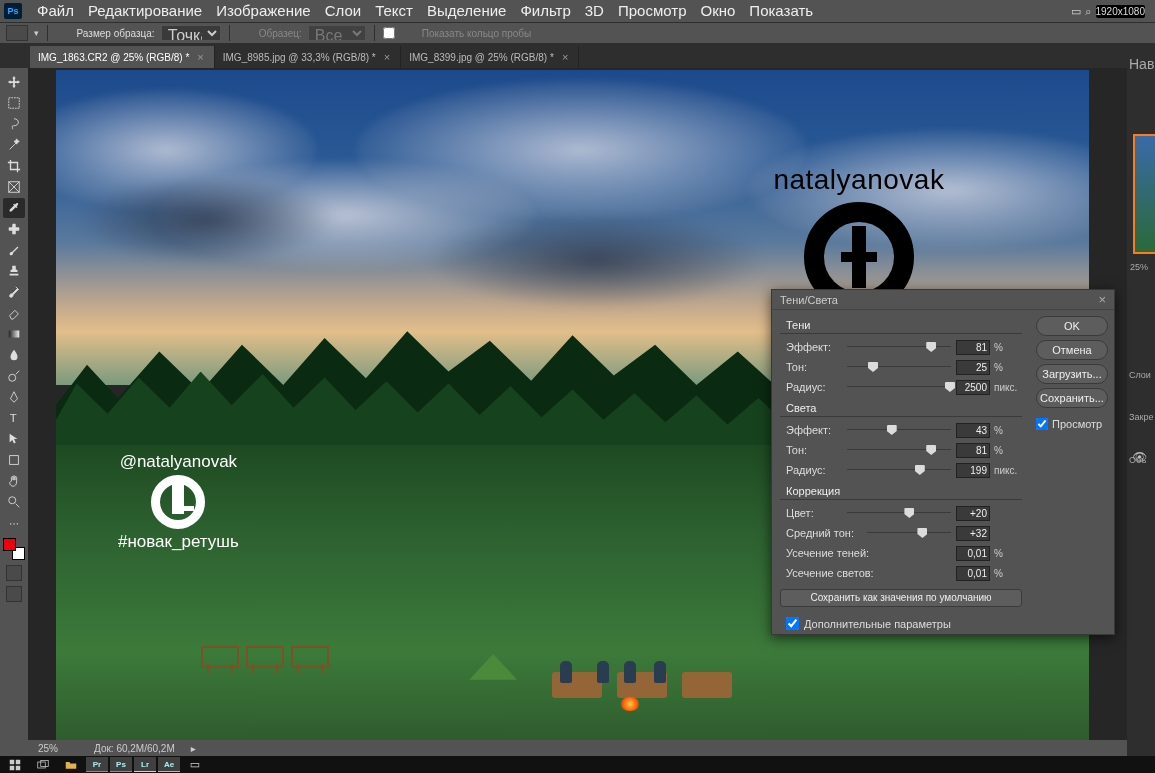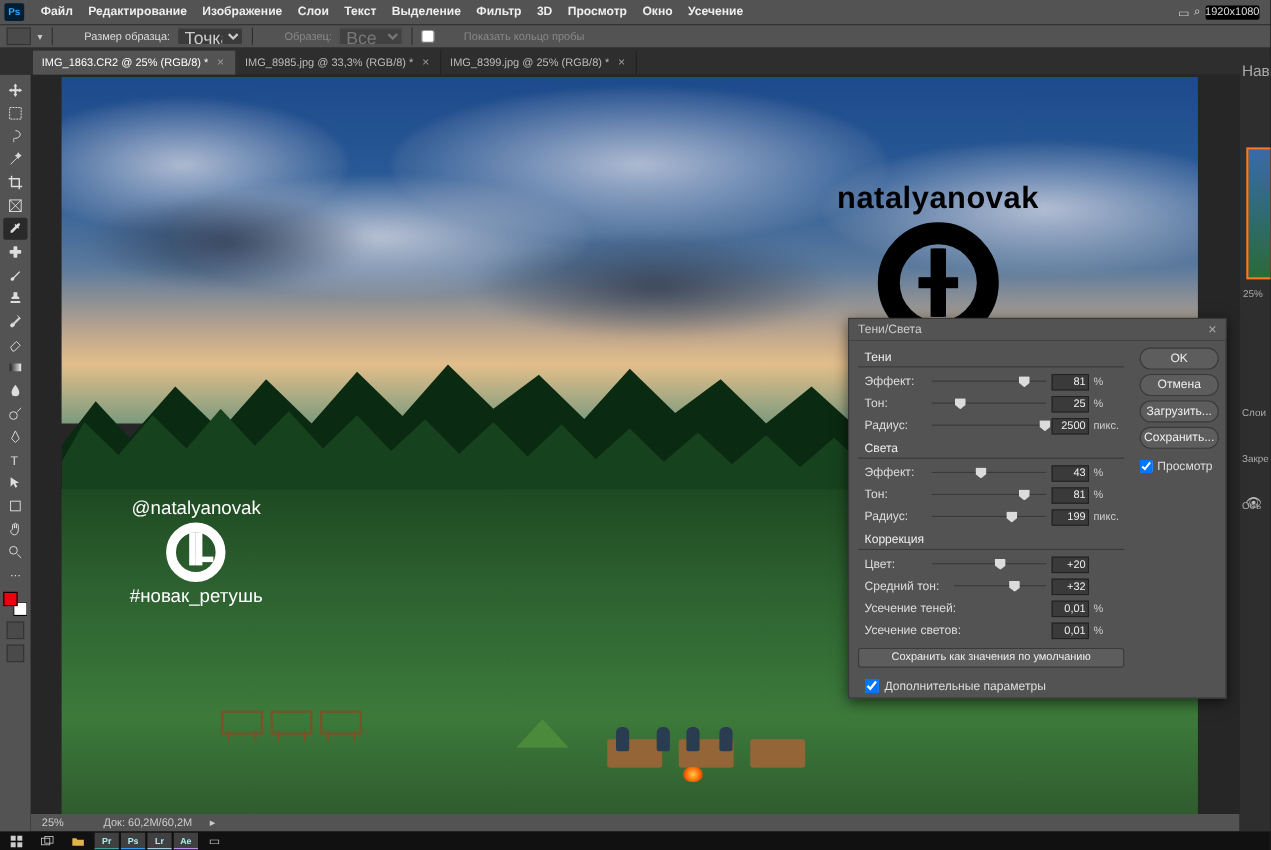--- a/index.html
+++ b/index.html
@@ -1,21 +1,21 @@
 <!DOCTYPE html>
 <html><head>
 <meta charset="utf-8">
 <style>
 * { margin: 0; padding: 0; box-sizing: border-box; font-family: "Segoe UI", Tahoma, sans-serif; }
 body { background: #1a1a1a; color: #ccc; font-size: 11px; width: 1155px; height: 773px; overflow: hidden; position: relative; }
 
 
 .menubar { height: 22px; background: #535353; display: flex; align-items: center; padding: 0 4px; }
 .ps-icon { width: 18px; height: 16px; background: #001e36; color: #31a8ff; border-radius: 2px; font-size: 9px; font-weight: bold; display: flex; align-items: center; justify-content: center; margin-right: 8px; }
-.menu-item { padding: 0 7px; font-size: 11px; line-height: 22px; color: #eee; cursor: default; font-weight: bold; }
+.menu-item { padding: 0 7px; font-size: 15px; line-height: 22px; color: #eee; cursor: default; }
 .menubar-right { margin-left: auto; display: flex; align-items: center; gap: 4px; padding-right: 6px; }
 .mb-label { font-size: 10px; color: #ddd; background: #000; padding: 1px 0; border-radius: 2px; }
 
 
 .optionsbar { height: 22px; background: #535353; border-top: 1px solid #2e2e2e; border-bottom: 1px solid #2e2e2e; display: flex; align-items: center; padding: 0 6px; gap: 6px; }
 .opt-icon { width: 22px; height: 16px; border: 1px solid #333; background: #4a4a4a; }
 .opt-label { font-size: 10px; color: #ddd; padding-left: 21px; }
 .opt-select { background: #3a3a3a; color: #ccc; border: 1px solid #555; font-size: 16px; height: 16px; width: 60px; padding: 0 2px; }
 .opt-sep { width: 1px; height: 16px; background: #2e2e2e; margin: 0 2px; }
 
@@ -61,21 +61,21 @@
 
 .camp { position:absolute; bottom:4%; left:48%; width:20%; height:12%; }
 .bench { position:absolute; bottom:15px; width:50px; height:26px; background:#946536; border-radius:3px;}
 .camp .bench:nth-child(1){left:0;} .camp .bench:nth-child(2){left:65px;} .camp .bench:nth-child(3){left:130px;}
 .person{position:absolute; bottom:30px; width:12px; height:22px; background:#2a3d50; border-radius:5px 5px 2px 2px;}
 .camp .person:nth-child(4){left:8px;} .camp .person:nth-child(5){left:45px;} .camp .person:nth-child(6){left:72px;} .camp .person:nth-child(7){left:102px;}
 .fire{position:absolute; bottom:2px; left:68px; width:20px; height:14px; background:radial-gradient(circle,#ffcc44,#ff5500 60%,transparent 80%); border-radius:50%;}
 .tent{position:absolute; bottom:9%; left:40%; width:48px; height:26px; background:#4a8a3a; clip-path:polygon(0 100%,50% 0,100% 100%);}
 
 
-.wm-top { position: absolute; top: 14%; right: 14%; color: #000; text-align: center; font-weight: 700; font-size: 26px; letter-spacing: 0.5px; }
+.wm-top { position: absolute; top: 14%; right: 14%; color: #000; text-align: center; font-weight: 400; font-size: 26px; letter-spacing: 0.5px; }
 .wm-top .big { font-size: 28px; }
 .wm-top .logo { width: 110px; height: 110px; border: 20px solid #000; border-radius: 50%; margin: 6px auto; position: relative; display:flex; align-items:center; justify-content:center;}
 .wm-top .logo::before { content:""; position:absolute; width:12px; height:62px; background:#000; left:30px;}
 .wm-top .logo::after { content:""; position:absolute; width:12px; height:62px; background:#000; right:30px;}
 .wm-top .hbar{ position:absolute; width:36px; height:10px; background:#000;}
 .wm-top .hash { font-size: 24px; }
 .wm-bot { position: absolute; bottom: 28%; left: 6%; color: #fff; text-align: center; font-size: 17px; }
 .wm-bot .logo2 { width: 54px; height: 54px; border: 9px solid #fff; border-radius: 50%; margin: 3px auto; position: relative; }
 .wm-bot .logo2::before { content:""; position:absolute; width:6px; height:30px; background:#fff; left:12px;}
 .wm-bot .logo2::after { content:""; position:absolute; width:6px; height:30px; background:#fff; right:12px;}
@@ -135,21 +135,21 @@
   <div class="menu-item">Файл</div>
   <div class="menu-item">Редактирование</div>
   <div class="menu-item">Изображение</div>
   <div class="menu-item">Слои</div>
   <div class="menu-item">Текст</div>
   <div class="menu-item">Выделение</div>
   <div class="menu-item">Фильтр</div>
   <div class="menu-item">3D</div>
   <div class="menu-item">Просмотр</div>
   <div class="menu-item">Окно</div>
-  <div class="menu-item">Усечение</div>
+  <div class="menu-item">Показать</div>
   <div class="menubar-right">
     <span>▭</span>
     <span>⌕</span>
     <span class="mb-label">1920x1080</span>
   </div>
 </div>
 
 <div class="optionsbar">
   <div class="opt-icon"></div>
   <span style="color:#ccc;font-size:9px;">▾</span>

